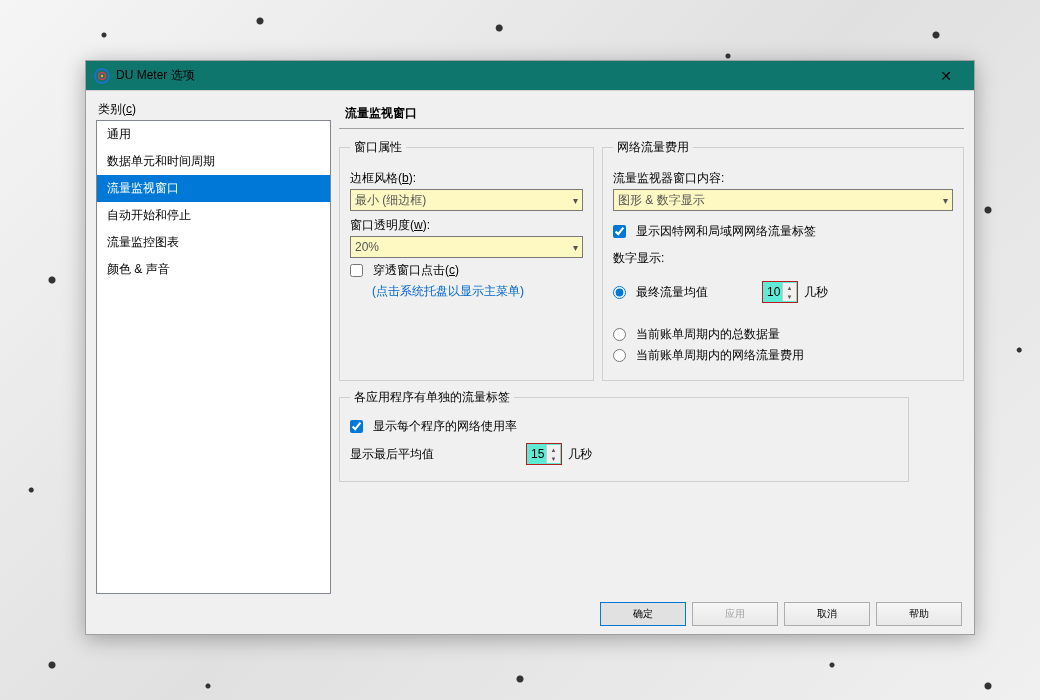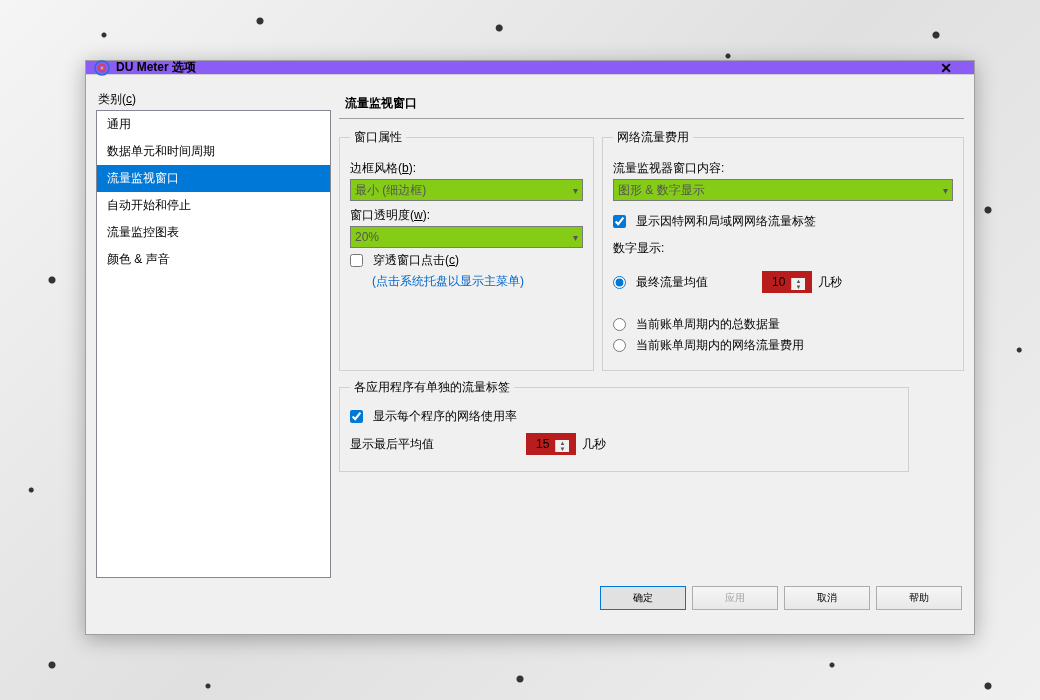--- a/index.html
+++ b/index.html
@@ -38,45 +38,44 @@
   position: absolute;
   left: 85px;
   top: 60px;
   width: 890px;
   height: 575px;
   background: #f0f0f0;
   border: 1px solid #a0a0a0;
   box-shadow: 0 4px 20px rgba(0,0,0,0.3);
 }
 .titlebar {
-  height: 14px;
-  background: #8b5cf6;
+  height: 30px;
+  background: #0f766e;
   border-bottom: 1px solid #d0d0d0;
   display: flex;
   align-items: center;
   padding: 0 8px;
-  font-weight: bold;
 }
 .title-icon {
   width: 16px; height: 16px;
   margin-right: 6px;
   display: inline-flex;
   align-items: center;
   justify-content: center;
 }
 .title-text { flex: 1; font-size: 12px; }
 .close-btn {
   width: 40px; height: 28px;
   display: flex; align-items: center; justify-content: center;
   font-size: 14px;
   cursor: pointer;
 }
 .body {
   display: flex;
-  padding: 16px 10px 0 10px;
+  padding: 10px 10px 0 10px;
   height: calc(100% - 30px - 40px);
   gap: 8px;
 }
 .sidebar {
   width: 235px;
   display: flex;
   flex-direction: column;
 }
 .sidebar-label {
   margin-bottom: 2px;
@@ -119,39 +118,39 @@
 legend { padding: 0 4px; }
 .fs-left { width: 255px; }
 .fs-right { flex: 1; }
 .fs-bottom { margin-top: 8px; width: 570px; }
 .row { margin: 4px 0; display: flex; align-items: center; gap: 6px; }
 label.blk { display: block; margin-top: 6px; margin-bottom: 2px; }
 select.combo, .readonly-combo {
   width: 100%;
   height: 22px;
   border: 1px solid #7a7a7a;
-  background: #84cc16;
+  background: #fef9c3;
   padding: 0 4px;
   font-size: 12px;
   font-family: inherit;
   display: flex;
   align-items: center;
   justify-content: space-between;
   color: #555;
 }
 .readonly-combo .chev { font-size: 10px; color: #555; }
 input[type=checkbox], input[type=radio] {
   width: 13px; height: 13px; margin-right: 4px;
   accent-color: #0078d7;
 }
 .sublabel { color: #0066cc; margin-left: 22px; font-size: 12px; }
 .spinner {
-  width: 50px; height: 22px;
-  border: 6px solid #b91c1c;
-  background: #b91c1c;
+  width: 36px; height: 22px;
+  border: 1px solid #b91c1c;
+  background: #5eead4;
   display: inline-flex;
   align-items: center;
   padding: 0 4px;
   position: relative;
 }
 .spinner .spbtns {
   position: absolute; right: 1px; top: 1px; bottom: 1px;
   width: 14px; display: flex; flex-direction: column;
 }
 .spinner .spbtns div {

